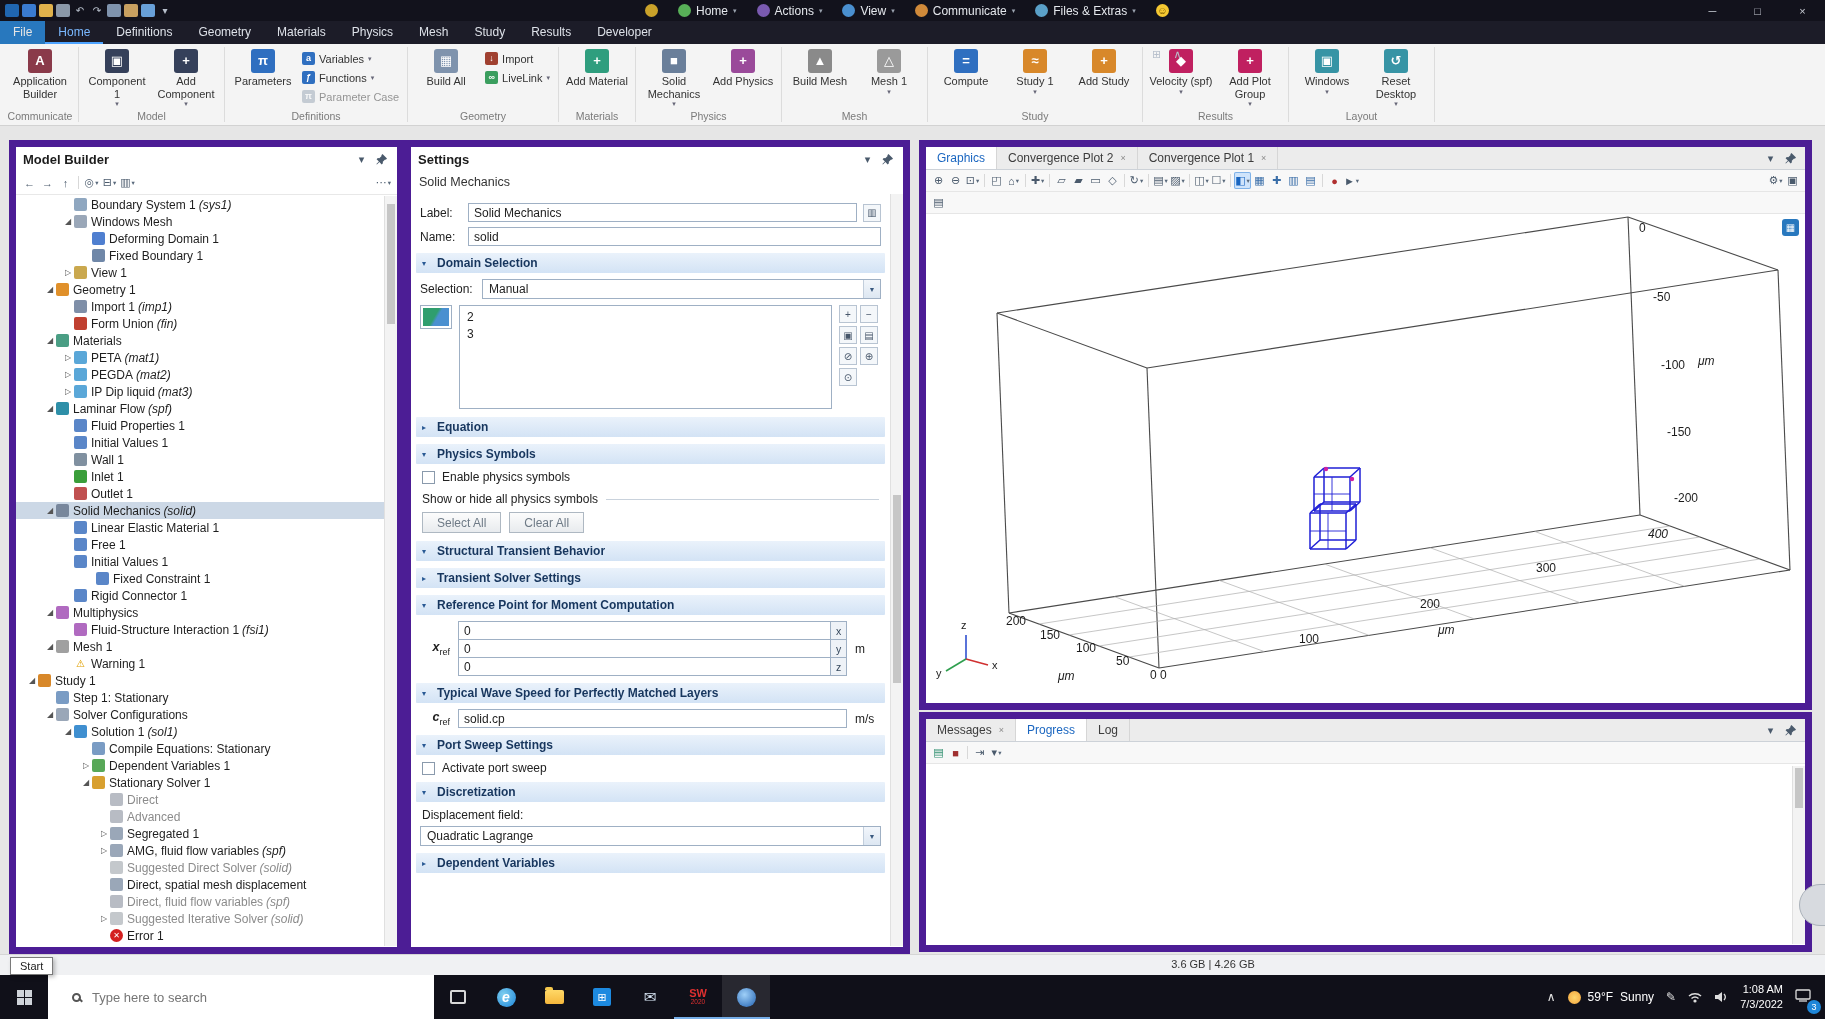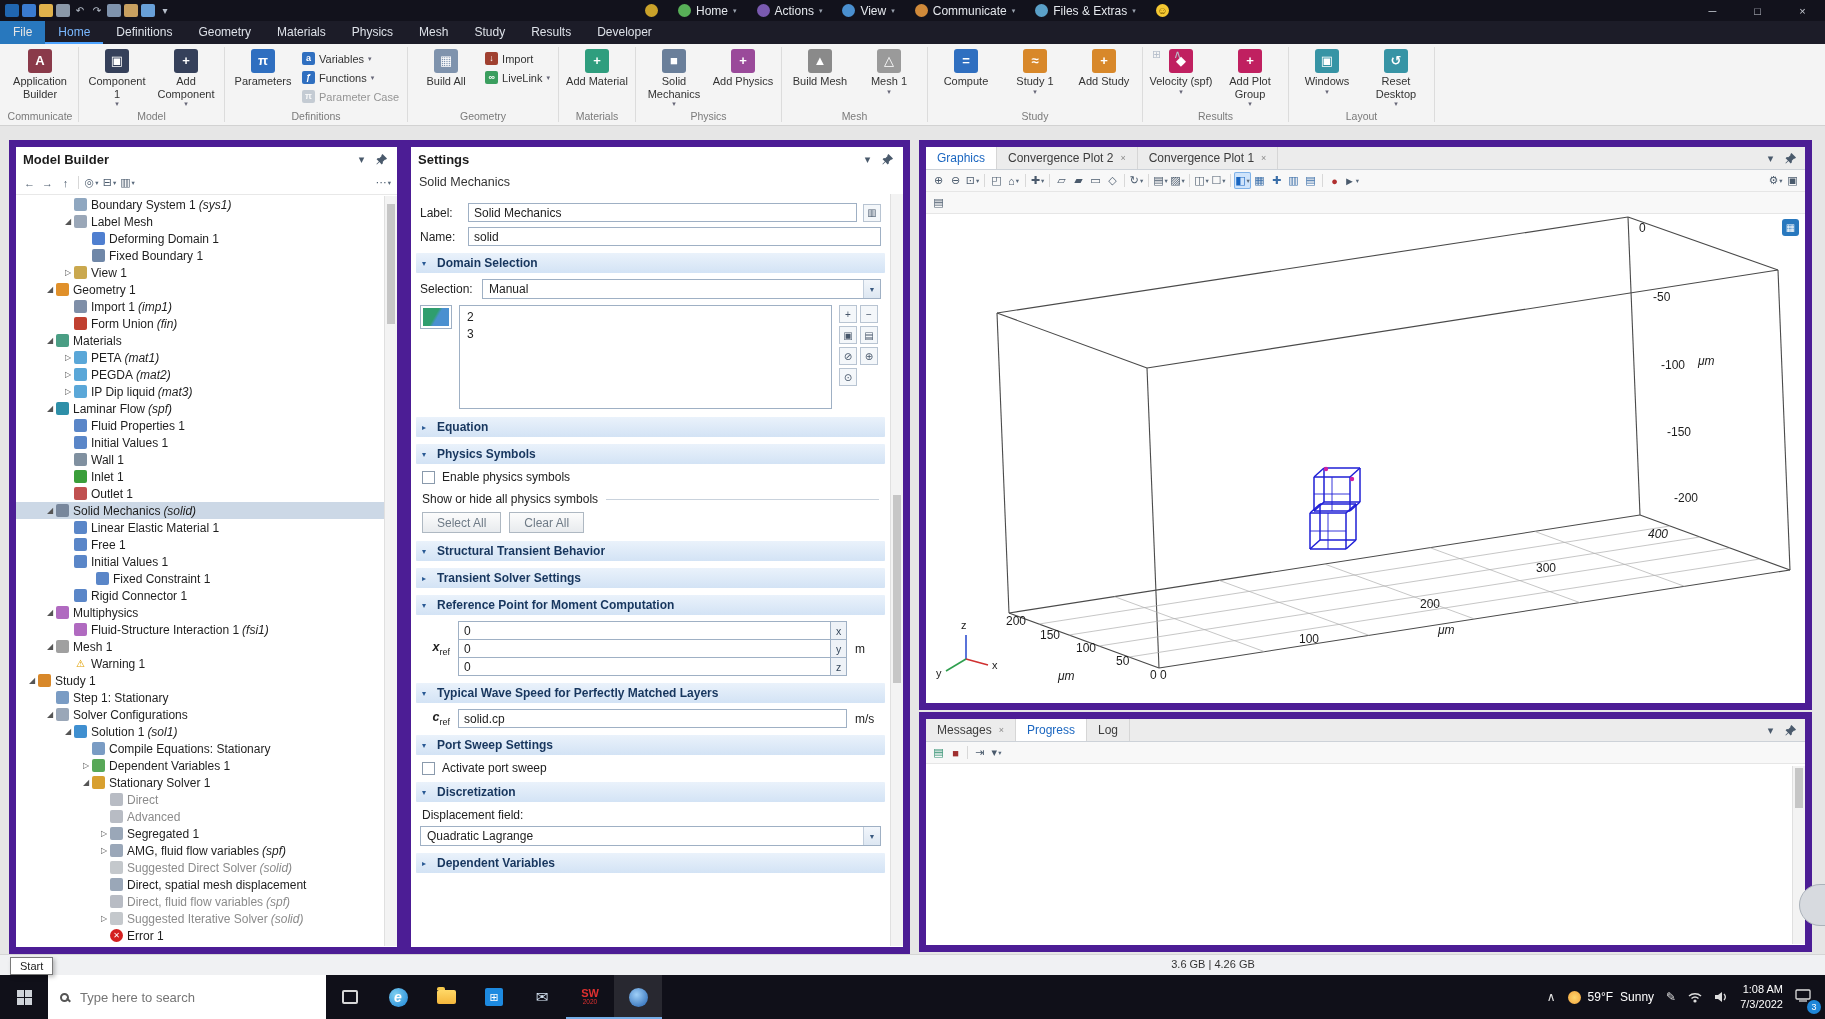--- a/index.html
+++ b/index.html
@@ -113,21 +113,21 @@
 
 #statusbar{position:absolute;left:0;top:954px;width:1825px;height:21px;background:#f0f1f3;border-top:1px solid #d5d5d5;font-size:11px;color:#333;z-index:20}
 #memtext{position:absolute;left:1213px;top:3px;transform:translateX(-50%)}
 #starttip{position:absolute;left:10px;top:957px;background:#fff;border:1px solid #7a7a7a;padding:2px 9px;font-size:11px;color:#222;box-shadow:2px 2px 4px rgba(0,0,0,.25);z-index:60}
 #edgewidget{position:absolute;left:1799px;top:884px;width:28px;height:42px;border-radius:21px 0 0 21px;background:#d7dadf;border:1px solid #abb2ba;z-index:40}
 
 #taskbar{position:absolute;left:0;top:975px;width:1825px;height:44px;background:#101019;display:flex;align-items:center;color:#fff;z-index:50}
 #startbtn{width:48px;height:44px;display:flex;align-items:center;justify-content:center}
 .winlogo{display:grid;grid-template-columns:7px 7px;grid-template-rows:7px 7px;gap:1px}
 .winlogo div{background:#cfd3d9}
-#tsearch{width:278px;height:44px;background:#fff;display:flex;align-items:center;gap:9px;padding:0 12px}
+#tsearch{width:386px;height:44px;background:#fff;display:flex;align-items:center;gap:9px;padding:0 24px}
 #tsearch input{border:none;outline:none;flex:1;font:13px "Liberation Sans",sans-serif;color:#5a5a5a;background:transparent}
 .mag{width:9px;height:9px;border:2px solid #555;border-radius:50%;position:relative;flex:none}
 .mag::after{content:"";position:absolute;width:5px;height:2px;background:#555;transform:rotate(45deg);right:-4px;bottom:-1px}
 .tapp{width:48px;height:44px;display:flex;align-items:center;justify-content:center;position:relative}
 .tapp.running{box-shadow:inset 0 -2px 0 #76aee8}
 .tapp.active{background:rgba(255,255,255,.10)}
 .i-taskview{width:16px;height:14px;border:2px solid #d8d8d8;border-radius:2px}
 .i-edge{width:19px;height:19px;border-radius:50%;background:radial-gradient(circle at 35% 35%,#7fd0f0,#1b84d8);color:#fff;font-weight:bold;font-size:14px;line-height:19px;text-align:center;font-style:italic}
 .i-folder{width:19px;height:14px;background:linear-gradient(#ffd867,#f5b73c);border-radius:2px;position:relative}
 .i-folder::before{content:"";position:absolute;left:0;top:-3px;width:8px;height:3px;background:#f5c84c;border-radius:2px 2px 0 0}
@@ -411,21 +411,21 @@
   <div id="tree">
       <div class="trow" style="padding-left: 46px;">
         <span class="tarr"></span>
         <span class="ticon" style="background: rgb(143, 167, 192);"></span>
         <span>Boundary System 1</span>
         <span class="tsuf">(sys1)</span>
       </div>
       <div class="trow" style="padding-left: 46px;">
         <span class="tarr">◢</span>
         <span class="ticon" style="background: rgb(154, 167, 184);"></span>
-        <span>Label Mesh</span>
+        <span>Windows Mesh</span>
       </div>
       <div class="trow" style="padding-left: 64px;">
         <span class="tarr"></span>
         <span class="ticon" style="background: rgb(79, 127, 208);"></span>
         <span>Deforming Domain 1</span>
       </div>
       <div class="trow" style="padding-left: 64px;">
         <span class="tarr"></span>
         <span class="ticon" style="background: rgb(111, 135, 168);"></span>
         <span>Fixed Boundary 1</span>

